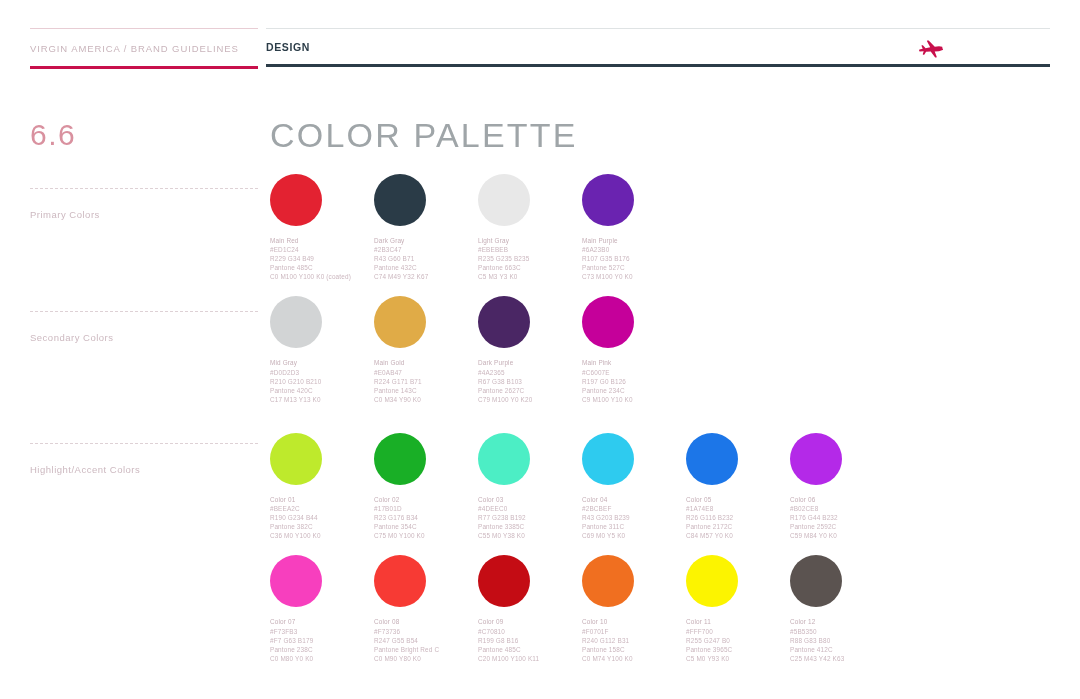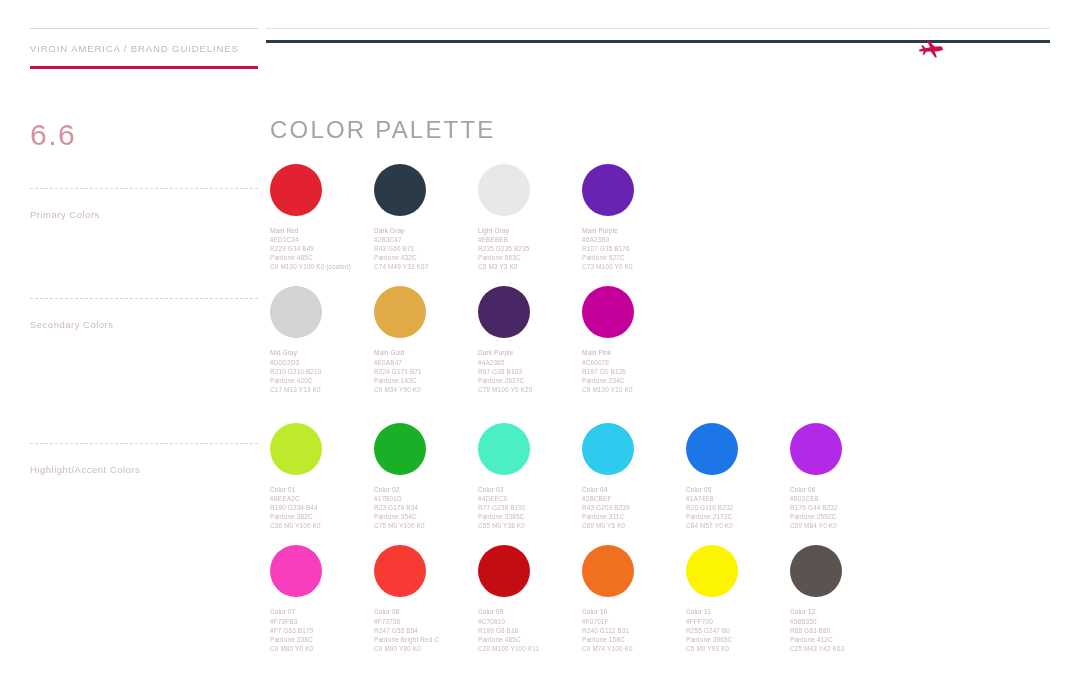--- a/index.html
+++ b/index.html
@@ -103,32 +103,32 @@
     height: 0;
   }
   .side-label {
     font-size: 9.5px;
     color: #cdb9c0;
     letter-spacing: 0.5px;
     margin-top: 20px;
     white-space: nowrap;
   }
   #side-group-0 { top: 68px; }
-  #side-group-1 { top: 178px; }
+  #side-group-1 { top: 191px; }
   #side-group-2 { top: 323px; }
 
   
   .main {
     position: absolute;
     left: 270px;
     top: 118px;
     width: 790px;
   }
   .page-title {
-    font-size: 24px;
+    font-size: 34px;
     font-weight: 300;
     letter-spacing: 2.2px;
     color: #9fa5a8;
     line-height: 1;
     margin: 0 0 22px 0;
   }
 
   .swatch-row {
     display: flex;
     margin-bottom: 15px;
@@ -161,20 +161,21 @@
 <body>
 
 <div class="header">
   <div class="hdr-left">
     <div class="topline"></div>
     <div class="crumb">VIRGIN AMERICA / BRAND GUIDELINES</div>
     <div class="rule"></div>
   </div>
   <div class="hdr-right">
     <div class="topline"></div>
+    <div class="section">DESIGN</div>
     <div class="rule"></div>
   </div>
   <div class="plane-icon">
     <svg viewBox="0 0 26 18" width="26" height="18" aria-hidden="true">
       <path fill="currentColor" d="M24.6 8.7c.6.2.6 1.1 0 1.3l-3.6 1.2-4.3.3 2 5.3c.1.3-.1.6-.4.6h-1c-.2 0-.4-.1-.5-.3l-4.1-5.6-4.6.3-1.7 2.6c-.1.2-.3.3-.5.3h-.7c-.3 0-.5-.3-.4-.6l.9-2.9-3.9.2c-.3 0-.6-.2-.6-.5l-.1-.9c0-.3.2-.5.4-.6l3.2-.7-1.2-2.9c-.1-.3.1-.6.4-.6h.8c.2 0 .3.1.4.2l2.5 2.8 4.6-.9-3.2-6.1c-.2-.3 0-.7.4-.7h1.1c.2 0 .3.1.4.2l5.9 6.1 4.2-.6 3.2.5z"></path>
     </svg>
   </div>
 </div>
 
 <div class="sidebar">

